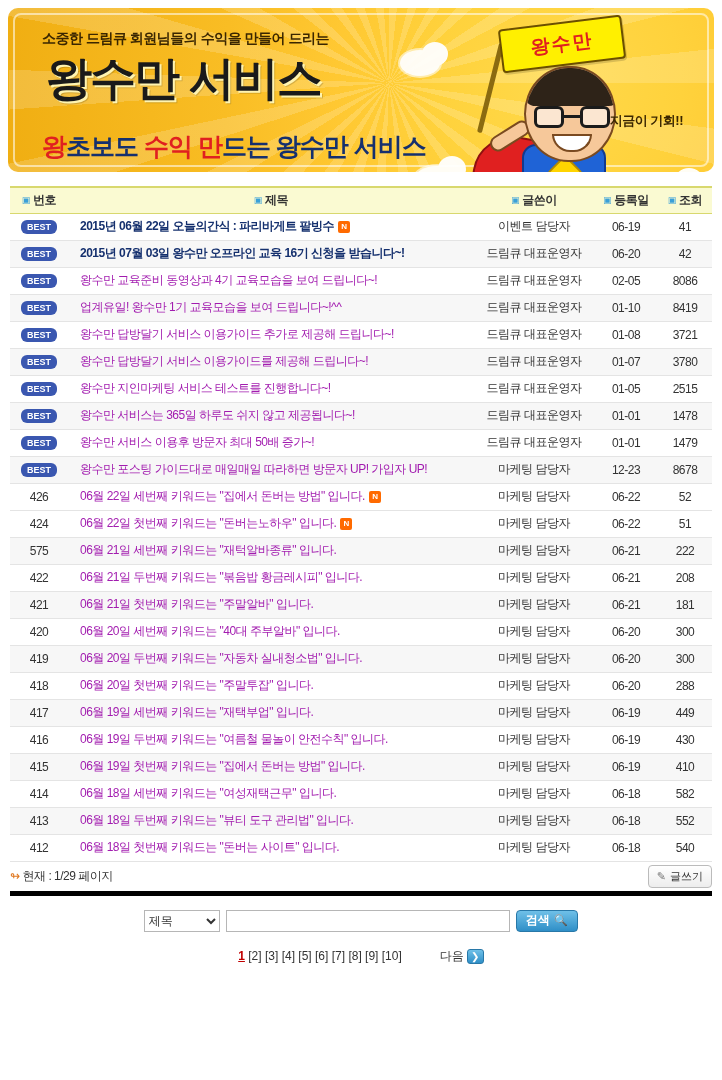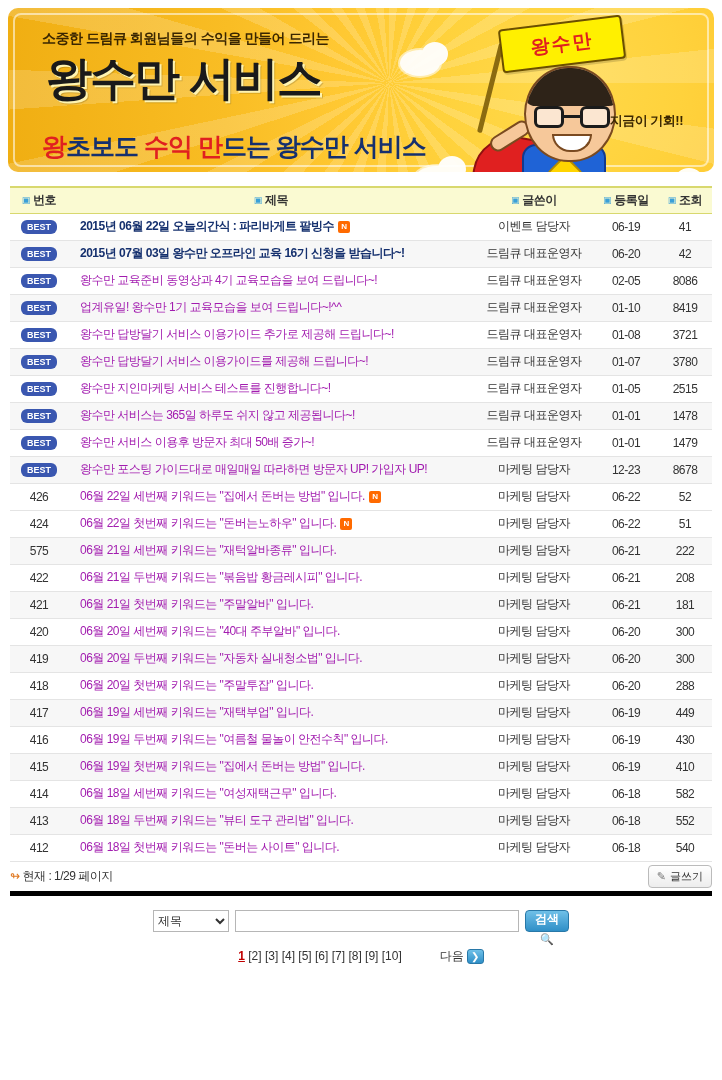--- a/index.html
+++ b/index.html
@@ -203,21 +203,21 @@
   }
   .searchrow input[type="text"] {
     width: 284px; height: 22px; border: 1px solid #b6b6b6;
     background: #fff; padding: 0 5px; font-size: 12px;
   }
   .searchbtn {
     display: inline-flex; align-items: center; gap: 5px;
     height: 22px; padding: 0 9px;
     background: linear-gradient(#6fc0e8, #2f8fc7);
     border: 1px solid #2878a8; border-radius: 4px;
-    color: #fff; font-size: 12px; font-weight: bold; cursor: pointer; flex-direction: column;
+    color: #fff; font-size: 12px; font-weight: bold; cursor: pointer;
   }
   .searchbtn .mag { font-size: 11px; }
 
   
   .paging {
     margin-top: 16px; padding-bottom: 14px;
     display: flex; align-items: center; justify-content: center; gap: 16px;
     font-size: 12px; color: #333;
   }
   .paging a { color: #333; text-decoration: none; }

